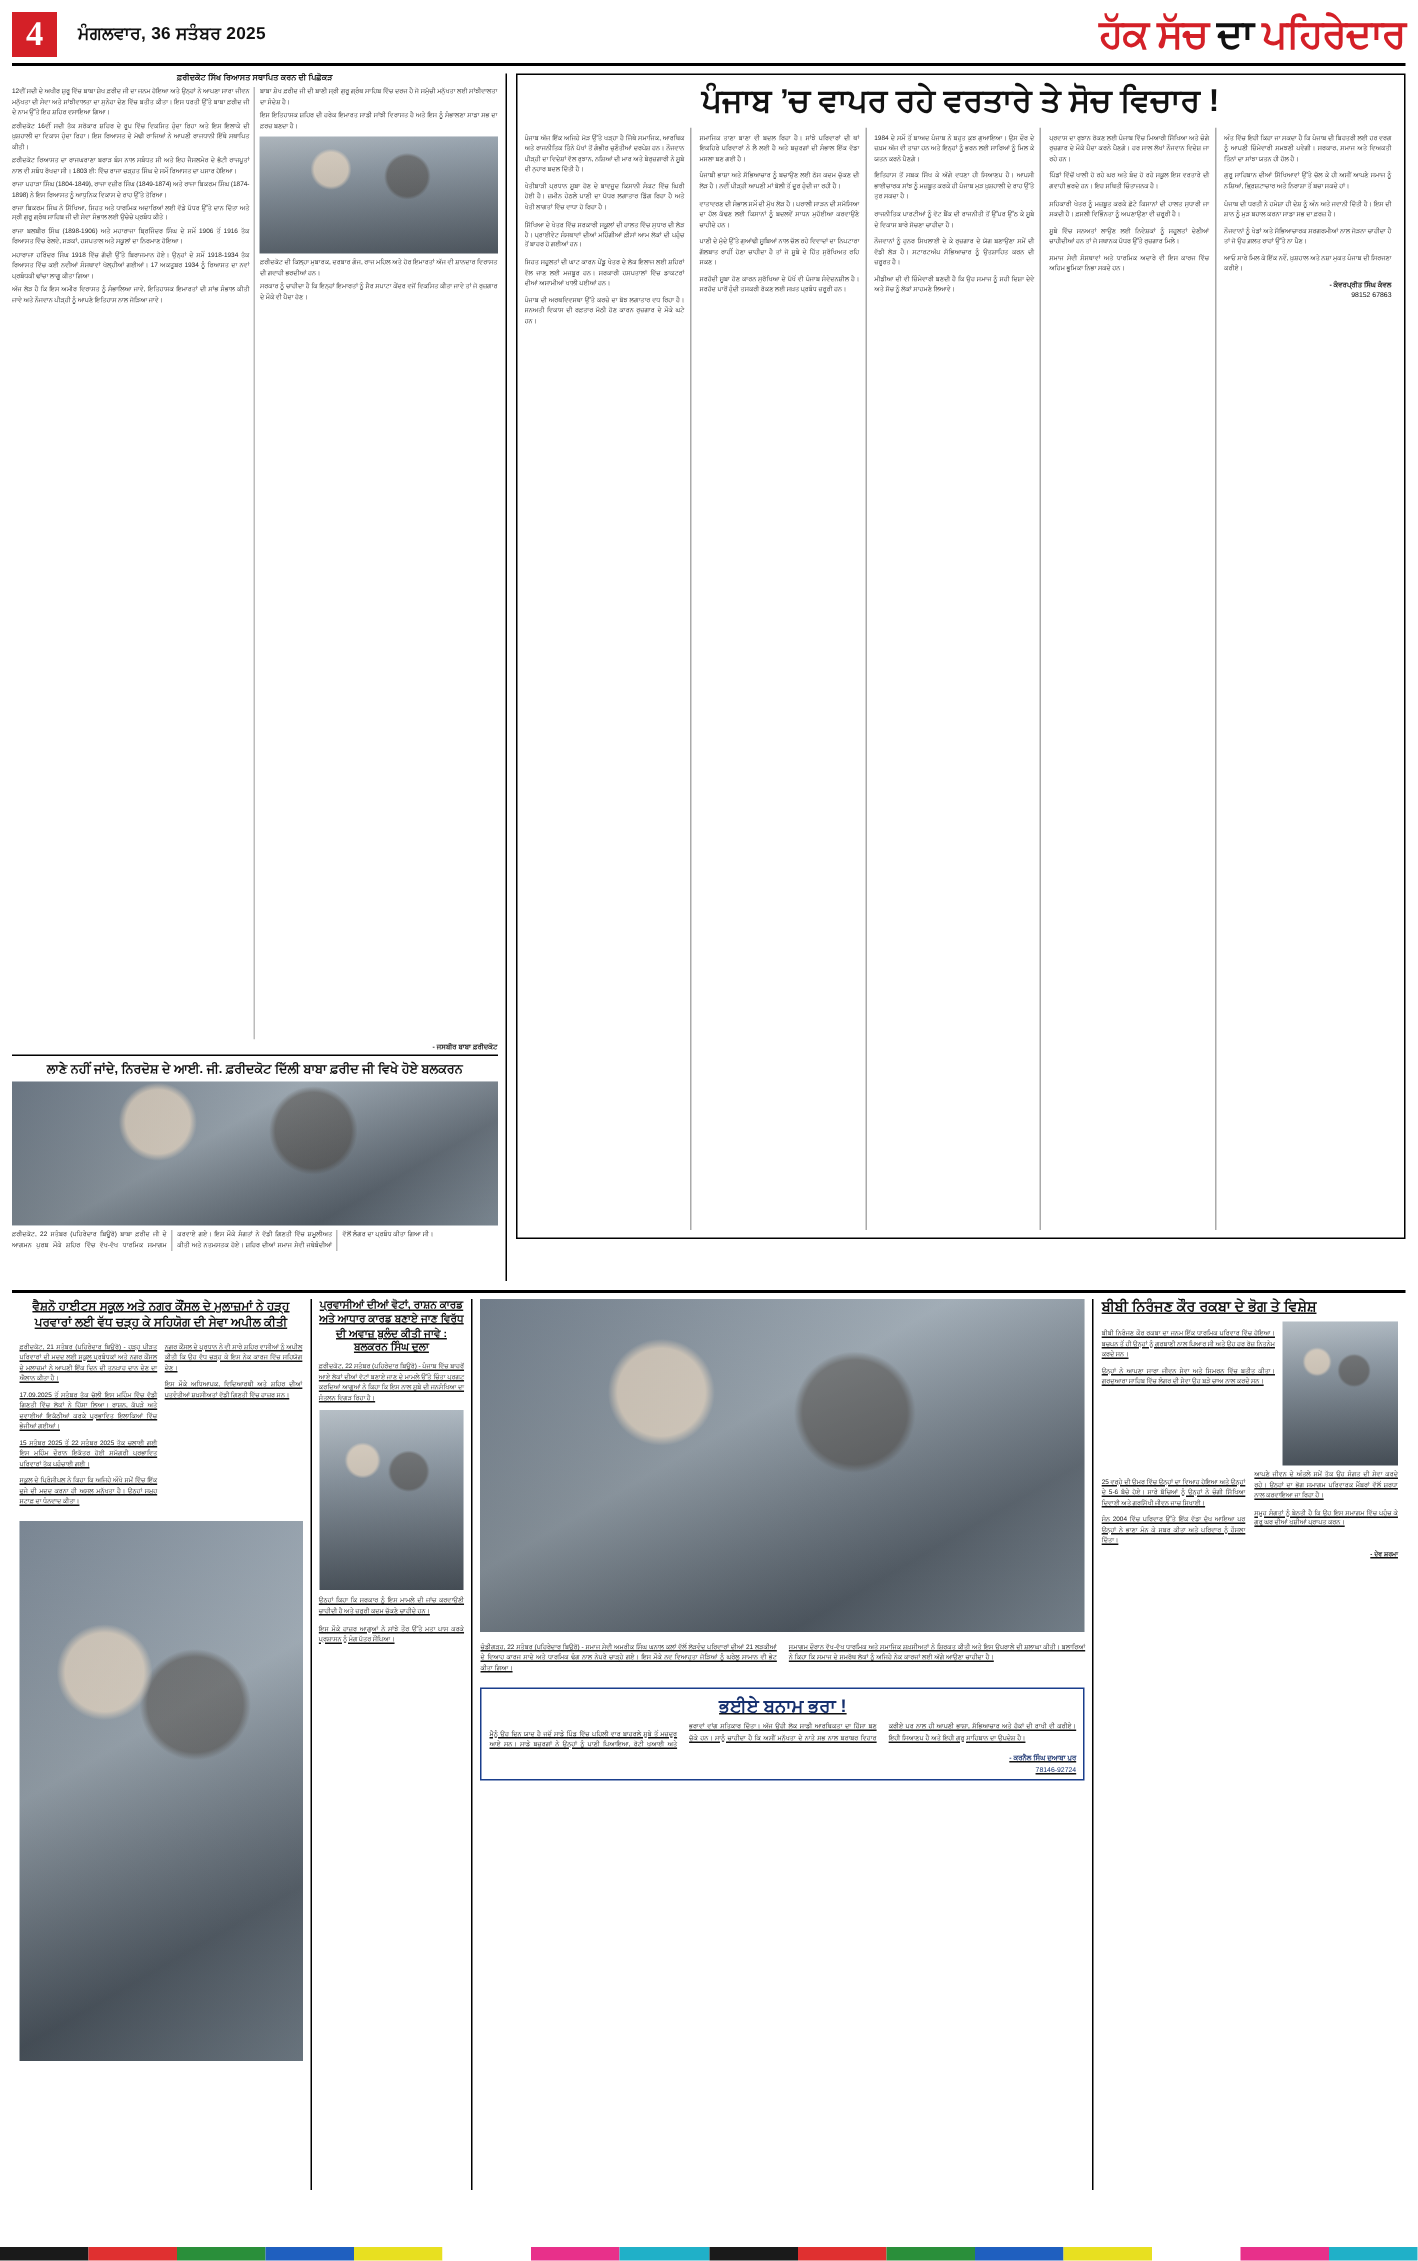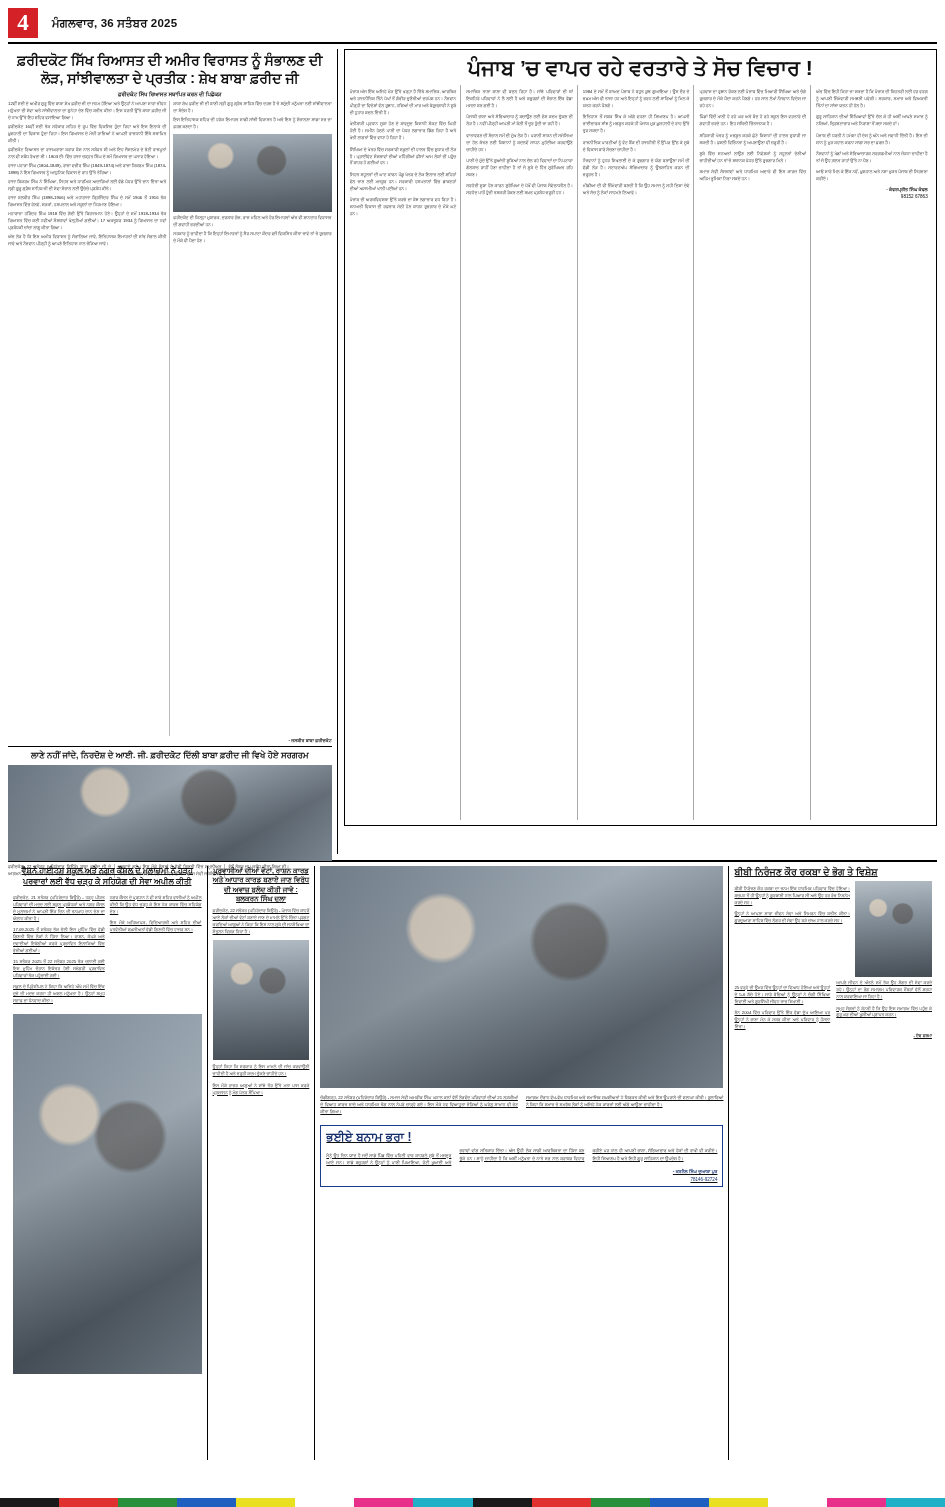--- a/index.html
+++ b/index.html
@@ -67,65 +67,67 @@
   .b1 { width:200px; border-right:1px solid #000; }
   .b2 { width:108px; border-right:1px solid #000; }
   .b3 { width:415px; border-right:1px solid #000; }
   .b4 { width:208px; }
 
   .b-head { font-size:8px; font-weight:bold; text-align:center; line-height:1.35; margin-bottom:3px; }
   .b3-head { font-size:17px; font-weight:bold; text-align:center; line-height:1.3; margin-bottom:4px; }
   .b4-head { font-size:9.5px; font-weight:bold; text-align:left; line-height:1.3; margin-bottom:3px; }
 
   .adbox { border:1px solid #1a3e8c; margin-top:5px; padding:4px 5px; }
-  .adbox-title { font-size:12px; font-weight:bold; text-align:left; color:#16306e; margin-bottom:3px; }
+  .adbox-title { font-size:12px; font-weight:bold; text-align:center; color:#16306e; margin-bottom:3px; }
   .adbox-txt { font-size:4.3px; line-height:1.7; text-align:justify; }
   .adbox-sign { font-size:4.6px; font-weight:bold; text-align:right; margin-top:3px; color:#16306e; }
 
   .cred { font-size:4.2px; text-align:right; margin-top:2px; font-weight:bold; }
 
   
   .colorbar { position:absolute; left:0; bottom:0; width:945px; height:9px; display:flex; }
   .colorbar span { flex:1 1 auto; height:100%; }
 </style>
 </head>
 <body>
 
 <div class="page">
 
   <div class="masthead">
     <div class="page-num">4</div>
     <div class="date-line">ਮੰਗਲਵਾਰ, 36 ਸਤੰਬਰ 2025</div>
+    <div class="brand">
+      <span>ਹੱਕ ਸੱਚ</span><span class="blk"> ਦਾ </span><span>ਪਹਿਰੇਦਾਰ</span>
+    </div>
   </div>
 
   <div class="top">
 
     <div class="left-pack">
-      <div class="left-head">ਫ਼ਰੀਦਕੋਟ ਸਿੱਖ ਰਿਆਸਤ ਦੀ ਅਮੀਰ ਵਿਰਾਸਤ ਨੂੰ ਸੰਭਾਲਣ ਦੀ ਲੋੜ, ਸਾਂਝੀਵਾਲਤਾ ਦੇ ਪ੍ਰਤੀਕ : ਸ਼ੇਖ ਬਾਬਾ ਫ਼ਰੀਦ ਜੀ</div>
       <div class="left-sub">ਫ਼ਰੀਦਕੋਟ ਸਿੱਖ ਰਿਆਸਤ ਸਥਾਪਿਤ ਕਰਨ ਦੀ ਪਿਛੋਕੜ</div>
 
       <div class="cols2" style="height:635px; overflow:hidden;">
         <p class="body-txt">12ਵੀਂ ਸਦੀ ਦੇ ਅਖੀਰ ਸ਼ੁਰੂ ਵਿੱਚ ਬਾਬਾ ਸ਼ੇਖ ਫ਼ਰੀਦ ਜੀ ਦਾ ਜਨਮ ਹੋਇਆ ਅਤੇ ਉਨ੍ਹਾਂ ਨੇ ਆਪਣਾ ਸਾਰਾ ਜੀਵਨ ਮਨੁੱਖਤਾ ਦੀ ਸੇਵਾ ਅਤੇ ਸਾਂਝੀਵਾਲਤਾ ਦਾ ਸੁਨੇਹਾ ਦੇਣ ਵਿੱਚ ਬਤੀਤ ਕੀਤਾ। ਇਸ ਧਰਤੀ ਉੱਤੇ ਬਾਬਾ ਫ਼ਰੀਦ ਜੀ ਦੇ ਨਾਮ ਉੱਤੇ ਇਹ ਸ਼ਹਿਰ ਵਸਾਇਆ ਗਿਆ।</p>
         <p class="body-txt">ਫ਼ਰੀਦਕੋਟ 16ਵੀਂ ਸਦੀ ਤੱਕ ਸਰੋਕਾਰ ਸ਼ਹਿਰ ਦੇ ਰੂਪ ਵਿੱਚ ਵਿਕਸਿਤ ਹੁੰਦਾ ਰਿਹਾ ਅਤੇ ਇਸ ਇਲਾਕੇ ਦੀ ਖ਼ੁਸ਼ਹਾਲੀ ਦਾ ਵਿਕਾਸ ਹੁੰਦਾ ਰਿਹਾ। ਇਸ ਰਿਆਸਤ ਦੇ ਮੋਢੀ ਰਾਜਿਆਂ ਨੇ ਆਪਣੀ ਰਾਜਧਾਨੀ ਇੱਥੇ ਸਥਾਪਿਤ ਕੀਤੀ।</p>
         <p class="body-txt">ਫ਼ਰੀਦਕੋਟ ਰਿਆਸਤ ਦਾ ਰਾਜਘਰਾਣਾ ਬਰਾੜ ਬੰਸ ਨਾਲ ਸਬੰਧਤ ਸੀ ਅਤੇ ਇਹ ਜੈਸਲਮੇਰ ਦੇ ਭੱਟੀ ਰਾਜਪੂਤਾਂ ਨਾਲ ਵੀ ਸਬੰਧ ਰੱਖਦਾ ਸੀ। 1803 ਈ: ਵਿੱਚ ਰਾਜਾ ਚੜ੍ਹਤ ਸਿੰਘ ਦੇ ਸਮੇਂ ਰਿਆਸਤ ਦਾ ਪਸਾਰ ਹੋਇਆ।</p>
         <p class="body-txt">ਰਾਜਾ ਪਹਾੜਾ ਸਿੰਘ (1804-1849), ਰਾਜਾ ਵਜ਼ੀਰ ਸਿੰਘ (1849-1874) ਅਤੇ ਰਾਜਾ ਬਿਕਰਮ ਸਿੰਘ (1874-1898) ਨੇ ਇਸ ਰਿਆਸਤ ਨੂੰ ਆਧੁਨਿਕ ਵਿਕਾਸ ਦੇ ਰਾਹ ਉੱਤੇ ਤੋਰਿਆ।</p>
         <p class="body-txt">ਰਾਜਾ ਬਿਕਰਮ ਸਿੰਘ ਨੇ ਸਿੱਖਿਆ, ਸਿਹਤ ਅਤੇ ਧਾਰਮਿਕ ਅਦਾਰਿਆਂ ਲਈ ਵੱਡੇ ਪੱਧਰ ਉੱਤੇ ਦਾਨ ਦਿੱਤਾ ਅਤੇ ਸ੍ਰੀ ਗੁਰੂ ਗ੍ਰੰਥ ਸਾਹਿਬ ਜੀ ਦੀ ਸੇਵਾ ਸੰਭਾਲ ਲਈ ਉਚੇਚੇ ਪ੍ਰਬੰਧ ਕੀਤੇ।</p>
         <p class="body-txt">ਰਾਜਾ ਬਲਬੀਰ ਸਿੰਘ (1898-1906) ਅਤੇ ਮਹਾਰਾਜਾ ਬ੍ਰਿਜਿੰਦਰ ਸਿੰਘ ਦੇ ਸਮੇਂ 1906 ਤੋਂ 1916 ਤੱਕ ਰਿਆਸਤ ਵਿੱਚ ਰੇਲਵੇ, ਸੜਕਾਂ, ਹਸਪਤਾਲ ਅਤੇ ਸਕੂਲਾਂ ਦਾ ਨਿਰਮਾਣ ਹੋਇਆ।</p>
         <p class="body-txt">ਮਹਾਰਾਜਾ ਹਰਿੰਦਰ ਸਿੰਘ 1918 ਵਿੱਚ ਗੱਦੀ ਉੱਤੇ ਬਿਰਾਜਮਾਨ ਹੋਏ। ਉਨ੍ਹਾਂ ਦੇ ਸਮੇਂ 1918-1934 ਤੱਕ ਰਿਆਸਤ ਵਿੱਚ ਕਈ ਨਵੀਆਂ ਸੰਸਥਾਵਾਂ ਖੋਲ੍ਹੀਆਂ ਗਈਆਂ। 17 ਅਕਤੂਬਰ 1934 ਨੂੰ ਰਿਆਸਤ ਦਾ ਨਵਾਂ ਪ੍ਰਬੰਧਕੀ ਢਾਂਚਾ ਲਾਗੂ ਕੀਤਾ ਗਿਆ।</p>
         <p class="body-txt">ਅੱਜ ਲੋੜ ਹੈ ਕਿ ਇਸ ਅਮੀਰ ਵਿਰਾਸਤ ਨੂੰ ਸੰਭਾਲਿਆ ਜਾਵੇ, ਇਤਿਹਾਸਕ ਇਮਾਰਤਾਂ ਦੀ ਸਾਂਭ ਸੰਭਾਲ ਕੀਤੀ ਜਾਵੇ ਅਤੇ ਨੌਜਵਾਨ ਪੀੜ੍ਹੀ ਨੂੰ ਆਪਣੇ ਇਤਿਹਾਸ ਨਾਲ ਜੋੜਿਆ ਜਾਵੇ।</p>
         <p class="body-txt">ਬਾਬਾ ਸ਼ੇਖ ਫ਼ਰੀਦ ਜੀ ਦੀ ਬਾਣੀ ਸ੍ਰੀ ਗੁਰੂ ਗ੍ਰੰਥ ਸਾਹਿਬ ਵਿੱਚ ਦਰਜ ਹੈ ਜੋ ਸਮੁੱਚੀ ਮਨੁੱਖਤਾ ਲਈ ਸਾਂਝੀਵਾਲਤਾ ਦਾ ਸੰਦੇਸ਼ ਹੈ।</p>
         <p class="body-txt">ਇਸ ਇਤਿਹਾਸਕ ਸ਼ਹਿਰ ਦੀ ਹਰੇਕ ਇਮਾਰਤ ਸਾਡੀ ਸਾਂਝੀ ਵਿਰਾਸਤ ਹੈ ਅਤੇ ਇਸ ਨੂੰ ਸੰਭਾਲਣਾ ਸਾਡਾ ਸਭ ਦਾ ਫ਼ਰਜ਼ ਬਣਦਾ ਹੈ।</p>
         <div class="photo photo-person" style="width:100%; height:78px; margin:3px 0;"></div>
         <p class="body-txt">ਫ਼ਰੀਦਕੋਟ ਦੀ ਕਿਲ੍ਹਾ ਮੁਬਾਰਕ, ਦਰਬਾਰ ਗੰਜ, ਰਾਜ ਮਹਿਲ ਅਤੇ ਹੋਰ ਇਮਾਰਤਾਂ ਅੱਜ ਵੀ ਸ਼ਾਨਦਾਰ ਵਿਰਾਸਤ ਦੀ ਗਵਾਹੀ ਭਰਦੀਆਂ ਹਨ।</p>
         <p class="body-txt">ਸਰਕਾਰ ਨੂੰ ਚਾਹੀਦਾ ਹੈ ਕਿ ਇਨ੍ਹਾਂ ਇਮਾਰਤਾਂ ਨੂੰ ਸੈਰ ਸਪਾਟਾ ਕੇਂਦਰ ਵਜੋਂ ਵਿਕਸਿਤ ਕੀਤਾ ਜਾਵੇ ਤਾਂ ਜੋ ਰੁਜ਼ਗਾਰ ਦੇ ਮੌਕੇ ਵੀ ਪੈਦਾ ਹੋਣ।</p>
       </div>
       <div class="byline">- ਜਸਬੀਰ ਬਾਬਾ ਫ਼ਰੀਦਕੋਟ</div>
 
       <div class="rule-h" style="margin-top:3px; padding-top:3px;">
-        <div class="b-head" style="font-size:8.5px;">ਲਾਣੇ ਨਹੀਂ ਜਾਂਦੇ, ਨਿਰਦੋਸ਼ ਦੇ ਆਈ. ਜੀ. ਫ਼ਰੀਦਕੋਟ ਦਿੱਲੀ ਬਾਬਾ ਫ਼ਰੀਦ ਜੀ ਵਿਖੇ ਹੋਏ ਸਰਗਰਮ</div>
+        <div class="b-head" style="font-size:8.5px;">ਲਾਣੇ ਨਹੀਂ ਜਾਂਦੇ, ਨਿਰਦੋਸ਼ ਦੇ ਆਈ. ਜੀ. ਫ਼ਰੀਦਕੋਟ ਦਿੱਲੀ ਬਾਬਾ ਫ਼ਰੀਦ ਜੀ ਵਿਖੇ ਹੋਏ ਬਲਕਰਨ</div>
         <div class="photo" style="width:100%; height:96px; margin:3px 0;"></div>
         <div class="cols2" style="column-count:3;">
           <p class="caption">ਫ਼ਰੀਦਕੋਟ, 22 ਸਤੰਬਰ (ਪਹਿਰੇਦਾਰ ਬਿਊਰੋ) ਬਾਬਾ ਫ਼ਰੀਦ ਜੀ ਦੇ ਆਗਮਨ ਪੁਰਬ ਮੌਕੇ ਸ਼ਹਿਰ ਵਿੱਚ ਵੱਖ-ਵੱਖ ਧਾਰਮਿਕ ਸਮਾਗਮ ਕਰਵਾਏ ਗਏ। ਇਸ ਮੌਕੇ ਸੰਗਤਾਂ ਨੇ ਵੱਡੀ ਗਿਣਤੀ ਵਿੱਚ ਸ਼ਮੂਲੀਅਤ ਕੀਤੀ ਅਤੇ ਨਤਮਸਤਕ ਹੋਏ। ਸ਼ਹਿਰ ਦੀਆਂ ਸਮਾਜ ਸੇਵੀ ਜਥੇਬੰਦੀਆਂ ਵੱਲੋਂ ਲੰਗਰ ਦਾ ਪ੍ਰਬੰਧ ਕੀਤਾ ਗਿਆ ਸੀ।</p>
         </div>
       </div>
     </div>
 
     <div class="right-pack">
       <div class="box" style="padding:3px 5px 5px;">
         <div class="right-hl">ਪੰਜਾਬ ’ਚ ਵਾਪਰ ਰਹੇ ਵਰਤਾਰੇ ਤੇ ਸੋਚ ਵਿਚਾਰ !</div>

